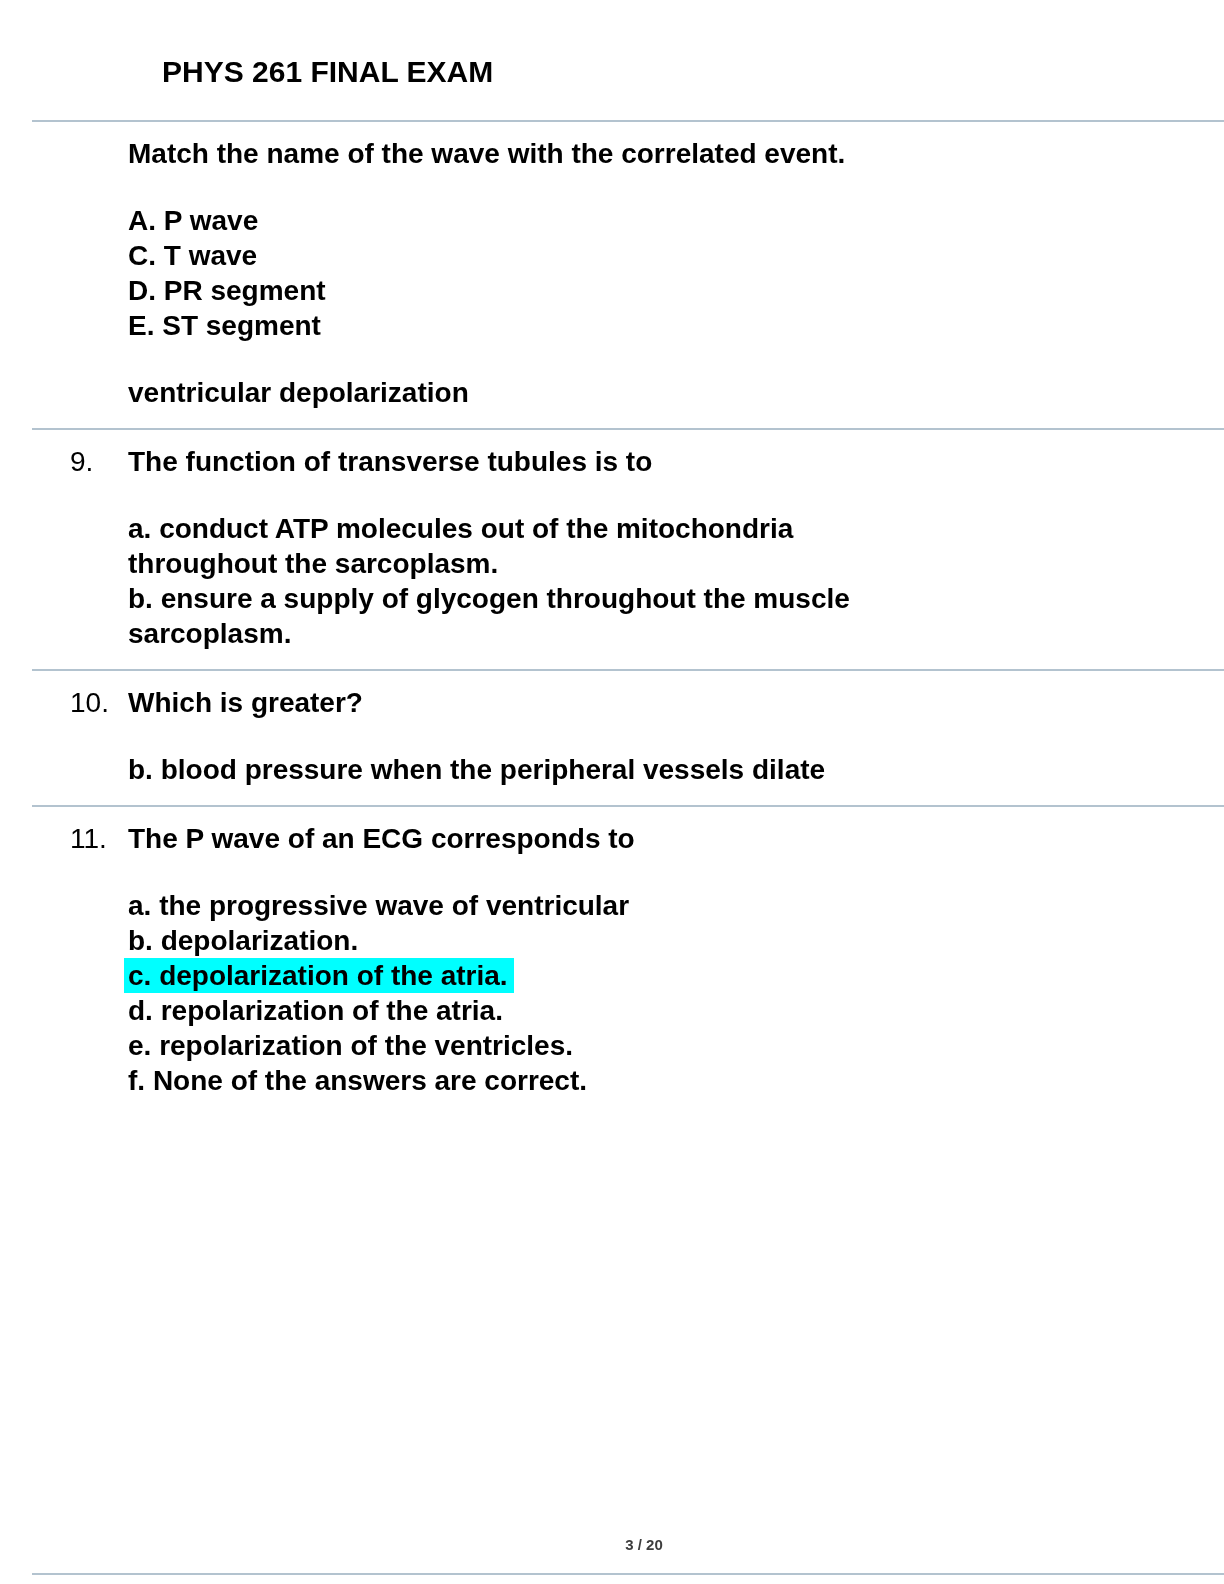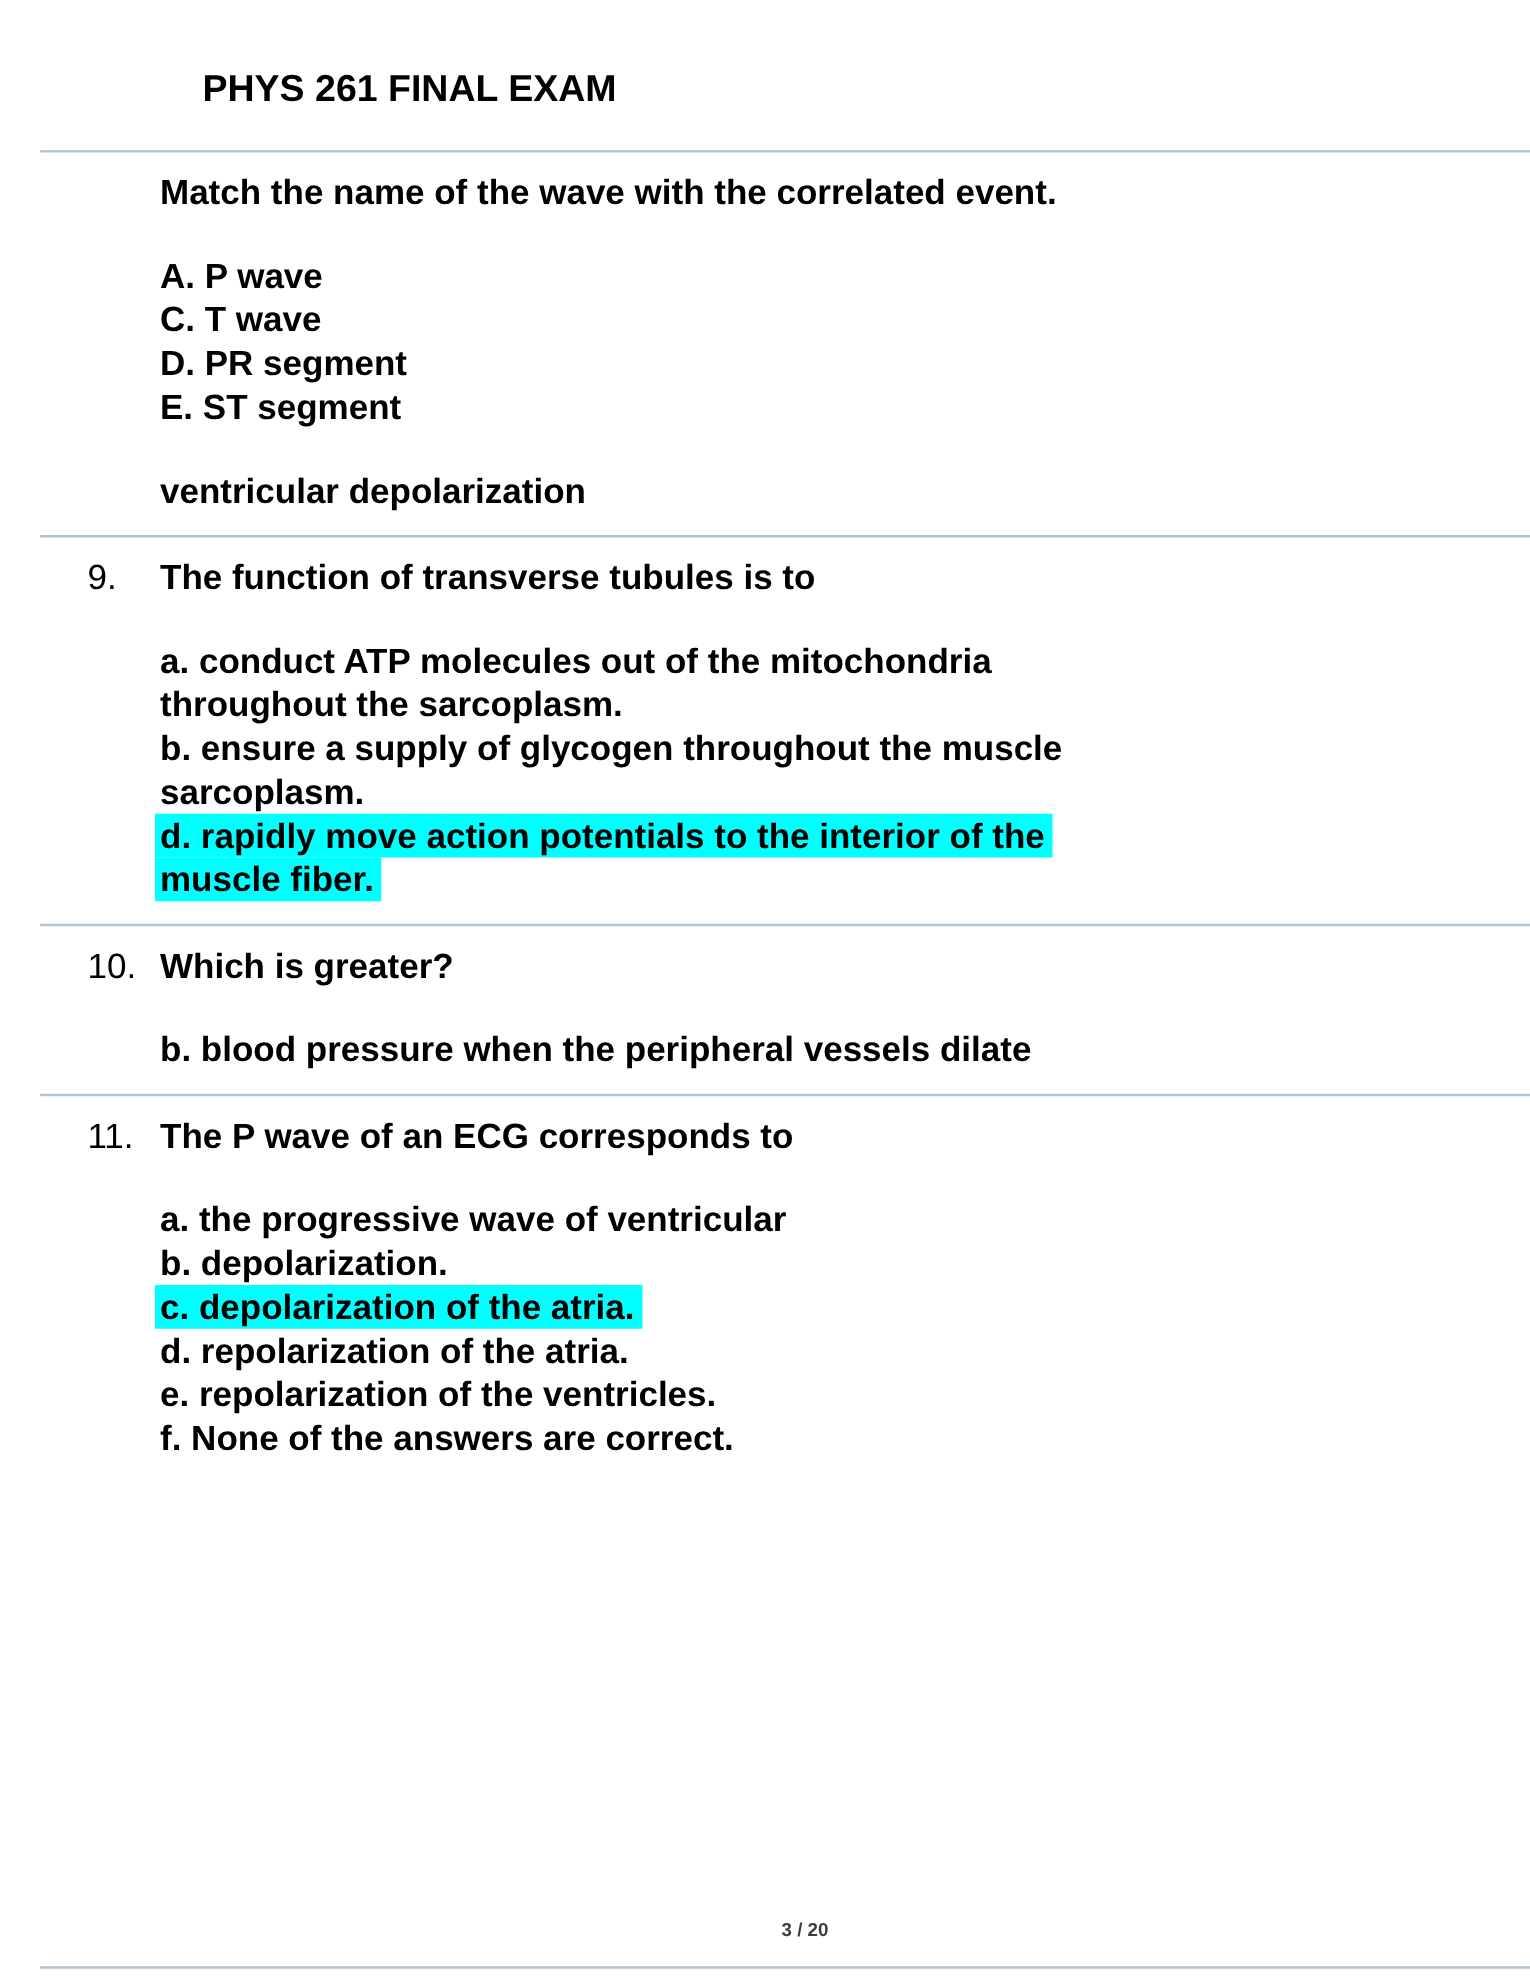--- a/index.html
+++ b/index.html
@@ -92,22 +92,20 @@
 
   <section class="question">
     <span class="qnum">9.</span>
     <div class="qbody">
       <p class="prompt">The function of transverse tubules is to</p>
       <div class="options">
             <p class="option"><span>a. conduct ATP molecules out of the mitochondria
 throughout the sarcoplasm.</span></p>
             <p class="option"><span>b. ensure a supply of glycogen throughout the muscle
 sarcoplasm.</span></p>
-            <p class="option"><span class="hl">d. rapidly move action potentials to the interior of the
-muscle fiber.</span></p>
           </div>
 
     </div>
   </section>
   <div class="divider"></div>
 
   <section class="question">
     <span class="qnum">10.</span>
     <div class="qbody">
       <p class="prompt">Which is greater?</p>

